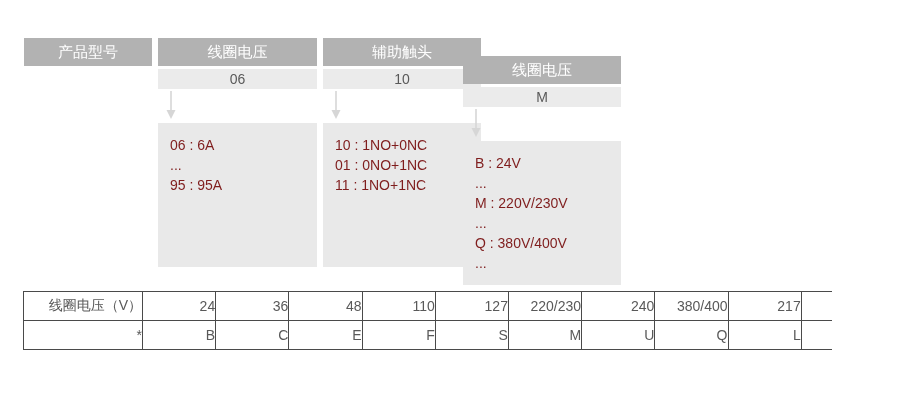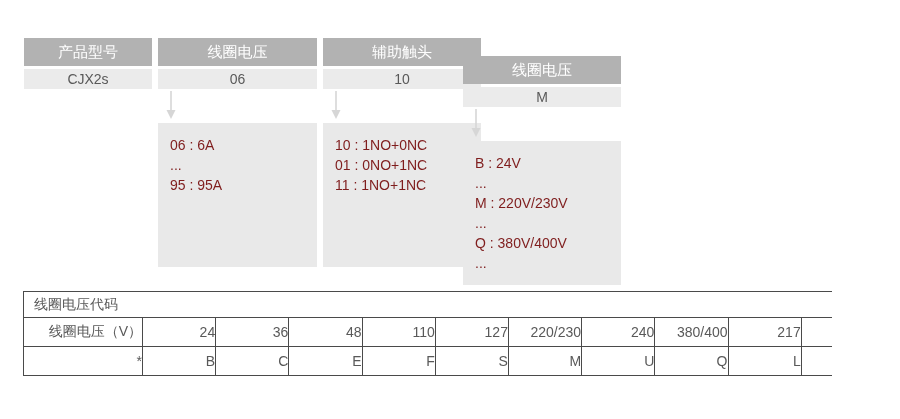--- a/index.html
+++ b/index.html
@@ -82,21 +82,20 @@
     padding-left: 10px;
   }
 </style>
 </head>
 <body>
 
 <div class="stage">
 
   <div class="col c0">
     <div class="hdr">产品型号</div>
-    <div class="val">CJX2s</div>
   </div>
 
   <div class="col c1">
     <div class="hdr">线圈电压</div>
     <div class="val">06</div>
     <div class="arrow">
       <svg width="10" height="28" viewBox="0 0 10 28">
           <rect x="4.2" y="0" width="1.6" height="20" fill="#d6d6d6"></rect>
           <path d="M0.5 19 L9.5 19 L5 28 Z" fill="#d6d6d6"></path>
         </svg>
@@ -147,23 +146,20 @@
           <col>
           <col>
           <col>
           <col>
           <col>
           <col>
           <col>
           <col>
       </colgroup>
       <tbody>
-        <tr class="title-row">
-          <td colspan="11">线圈电压代码</td>
-        </tr>
         <tr>
           <td class="rowlabel">线圈电压（V）</td>
           <td>24</td>
           <td>36</td>
           <td>48</td>
           <td>110</td>
           <td>127</td>
           <td>220/230</td>
           <td>240</td>
           <td>380/400</td>

